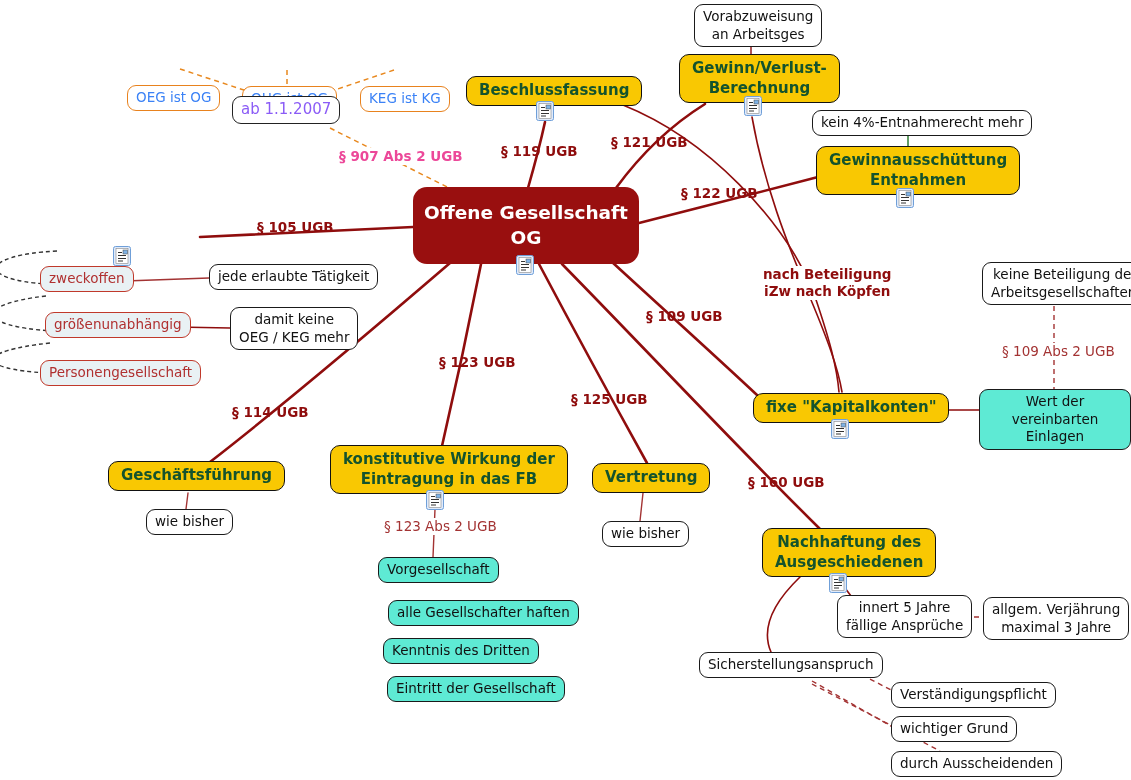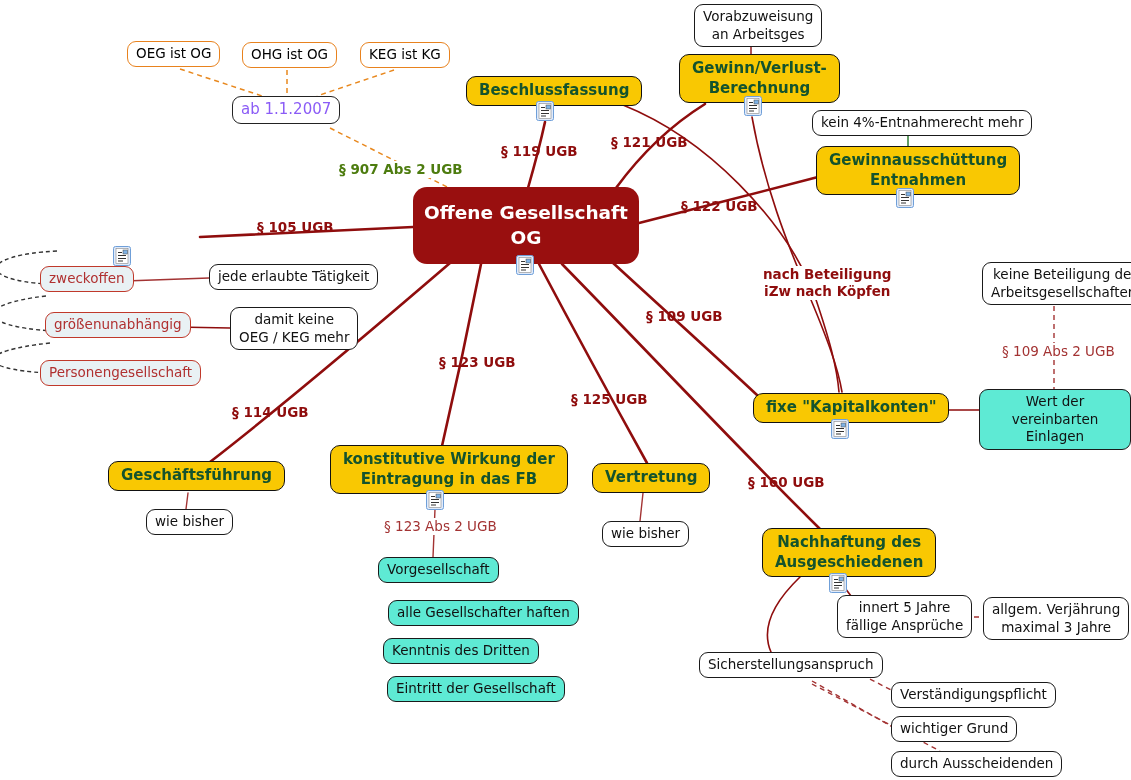--- a/index.html
+++ b/index.html
@@ -18,27 +18,27 @@
   .topic{
     background:#f9c802;border:1.7px solid #111;border-radius:10px;
     font-weight:bold;font-size:15px;color:#14532d;padding:4px 12px;
   }
   .central{
     width:226px;height:77px;background:#990f0f;border:none;border-radius:14px;
     color:#fff;font-weight:bold;font-size:18.5px;display:flex;align-items:center;justify-content:center;
   }
   .pale{background:#5eead4;}
   .redbox{background:#e9f1f4;border:1.5px solid #c0392b;color:#b03030;}
-  .orangebox{background:#fff;border:1.5px solid #e8821e;color:#000000;}
+  .orangebox{background:#fff;border:1.5px solid #e8821e;color:#3b82f6;margin-top:44px;}
   .abbox{background:#fff;border:1.6px solid #222;color:#8b5cf6;font-weight:normal;font-size:15px;}
   .elabel{
     position:absolute;z-index:2;white-space:pre-line;text-align:center;
     font-size:13.5px;font-weight:bold;color:#8f0d0d;line-height:1.25;
   }
-  .elabel.orange{color:#4d7c0f;background:#fff;padding:0 2px;margin-top:13px;}
+  .elabel.orange{color:#ec4899;background:#fff;padding:0 2px;}
   .elabel.thin{font-weight:normal;color:#a33333;background:#fff;padding:0 2px;}
   .elabel.bgw{background:#fff;padding:0 3px;}
   .note-icon{position:absolute;z-index:4;width:18px;height:20px;display:block;line-height:0;}
 </style>
 </head>
 <body>
 
 <div id="canvas">
 
   <svg id="connectors" width="1131" height="780" viewBox="0 0 1131 780">
@@ -85,21 +85,21 @@
     <g fill="none" stroke="#333" stroke-width="1.4" stroke-dasharray="4,3">
       <path d="M57,251 C-22,255 -22,280 47,284"></path>
       <path d="M46,296 C-25,304 -25,326 52,331"></path>
       <path d="M50,343 C-25,351 -25,369 47,373"></path>
     </g>
   </svg>
 
   <div class="elabel orange" style="left:337px;top:148px">§ 907 Abs 2 UGB</div>
   <div class="elabel" style="left:501px;top:143px">§ 119 UGB</div>
   <div class="elabel" style="left:611px;top:134px">§ 121 UGB</div>
-  <div class="elabel" style="left:681px;top:198px">§ 122 UGB</div>
+  <div class="elabel" style="left:681px;top:185px">§ 122 UGB</div>
   <div class="elabel" style="left:257px;top:219px">§ 105 UGB</div>
   <div class="elabel" style="left:646px;top:308px">§ 109 UGB</div>
   <div class="elabel" style="left:232px;top:404px">§ 114 UGB</div>
   <div class="elabel" style="left:439px;top:354px">§ 123 UGB</div>
   <div class="elabel" style="left:571px;top:391px">§ 125 UGB</div>
   <div class="elabel" style="left:748px;top:474px">§ 160 UGB</div>
   <div class="elabel thin" style="left:382px;top:518px">§ 123 Abs 2 UGB</div>
   <div class="elabel thin" style="left:1000px;top:343px">§ 109 Abs 2 UGB</div>
   <div class="elabel bgw" style="left:760px;top:266px">nach Beteiligung
 iZw nach Köpfen</div>

